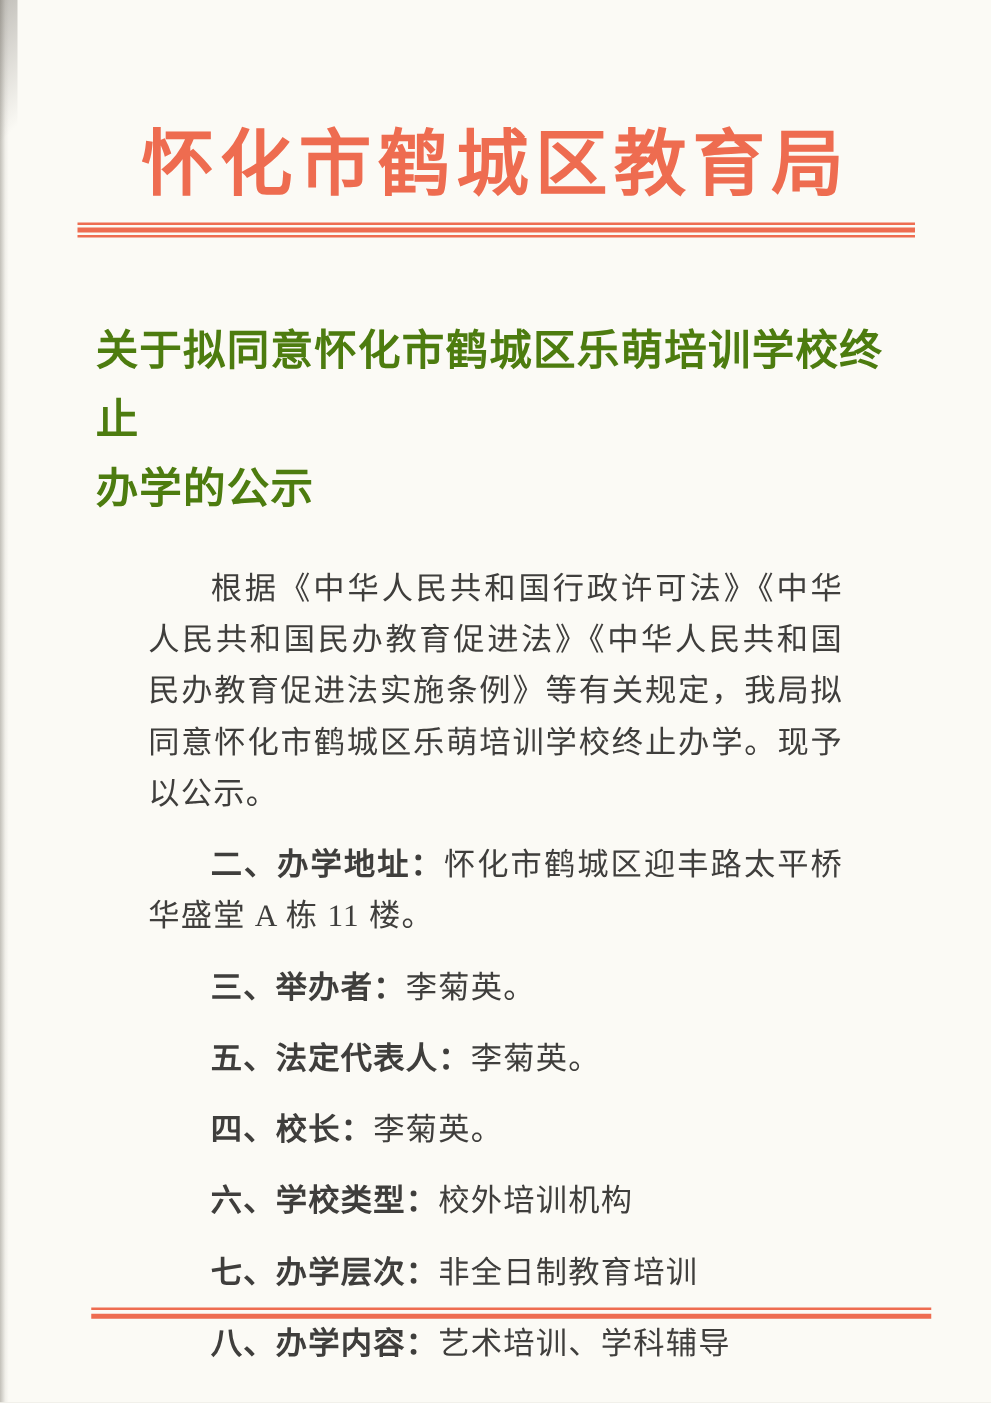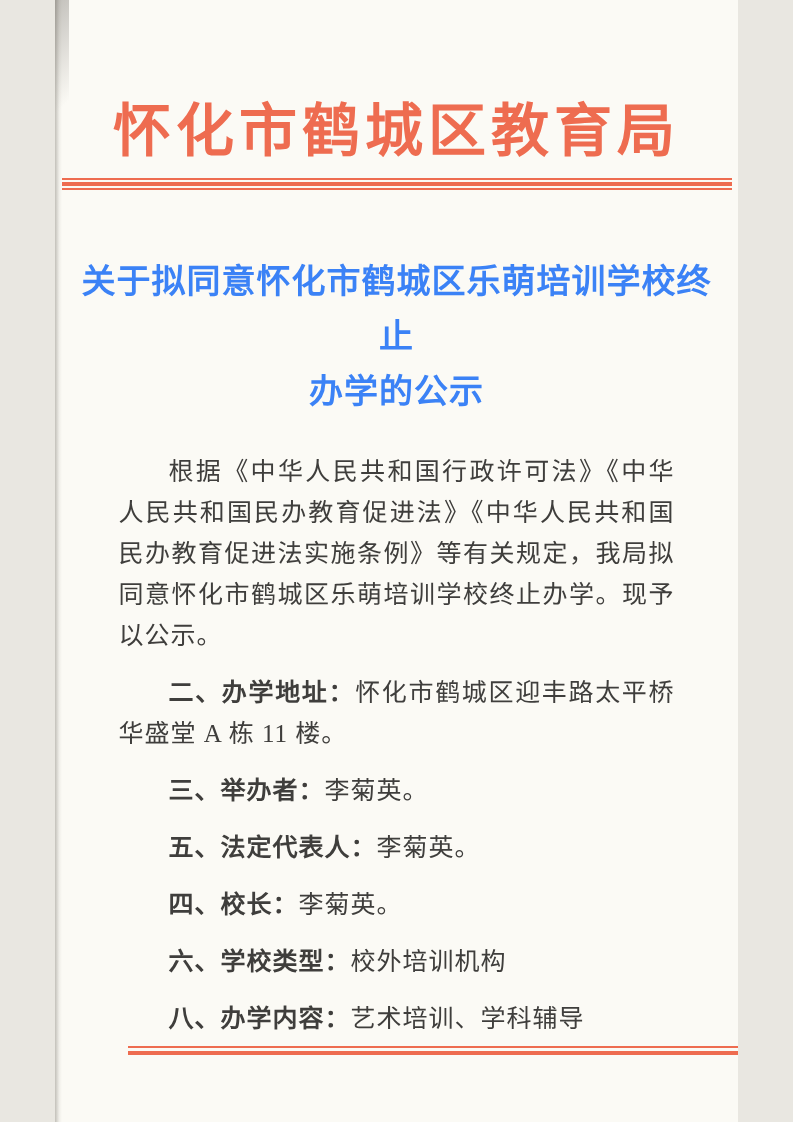--- a/index.html
+++ b/index.html
@@ -3,21 +3,21 @@
 <meta charset="utf-8">
 <style>
   :root{
     --accent:#ee6c50;
     --ink:#3f3e3c;
     --paper:#fbfaf5;
   }
   html,body{margin:0;padding:0;background:#e9e7e1;}
   .page{
     position:relative;
-    width:683px;height:1122px;
+    width:793px;height:1122px;
     margin:0 auto;
     background:var(--paper);
     font-family:"Liberation Serif","DejaVu Serif",serif;
     color:var(--ink);
     overflow:hidden;
     box-sizing:border-box;
   }
   
   .scan-edge{
     position:absolute;left:0;top:0;width:7px;height:100%;
@@ -46,25 +46,24 @@
     margin:6px auto 0 auto;
   }
   .rule{background:var(--accent);}
   .rule.thin{height:2px;}
   .rule.thick{height:4px;}
   .rule.gap{height:2px;background:transparent;}
   
   .title{
     margin:64px auto 0 auto;
     width:640px;
-    text-align:center;
     font-size:34px;
     line-height:55px;
     font-weight:bold;
-    color:#3b82f6;
+    color:#4d7c0f;
     letter-spacing:1px;
   }
   
   .body{
     width:588px;
     margin:32px auto 0 auto;
     font-size:25px;
     line-height:41px;
     text-align:justify;
     letter-spacing:1px;
@@ -122,20 +121,23 @@
       <p>
         <span class="lbl">五、法定代表人：</span><span>李菊英。</span>
       </p>
       <p>
         <span class="lbl">四、校长：</span><span>李菊英。</span>
       </p>
       <p>
         <span class="lbl">六、学校类型：</span><span>校外培训机构</span>
       </p>
       <p>
+        <span class="lbl">七、办学层次：</span><span>非全日制教育培训</span>
+      </p>
+      <p>
         <span class="lbl">八、办学内容：</span><span>艺术培训、学科辅导</span>
       </p>
     </div>
   </main>
 
   <footer class="footer-rules">
     <div class="rule thin"></div>
     <div class="gap"></div>
     <div class="rule thick"></div>
   </footer>

